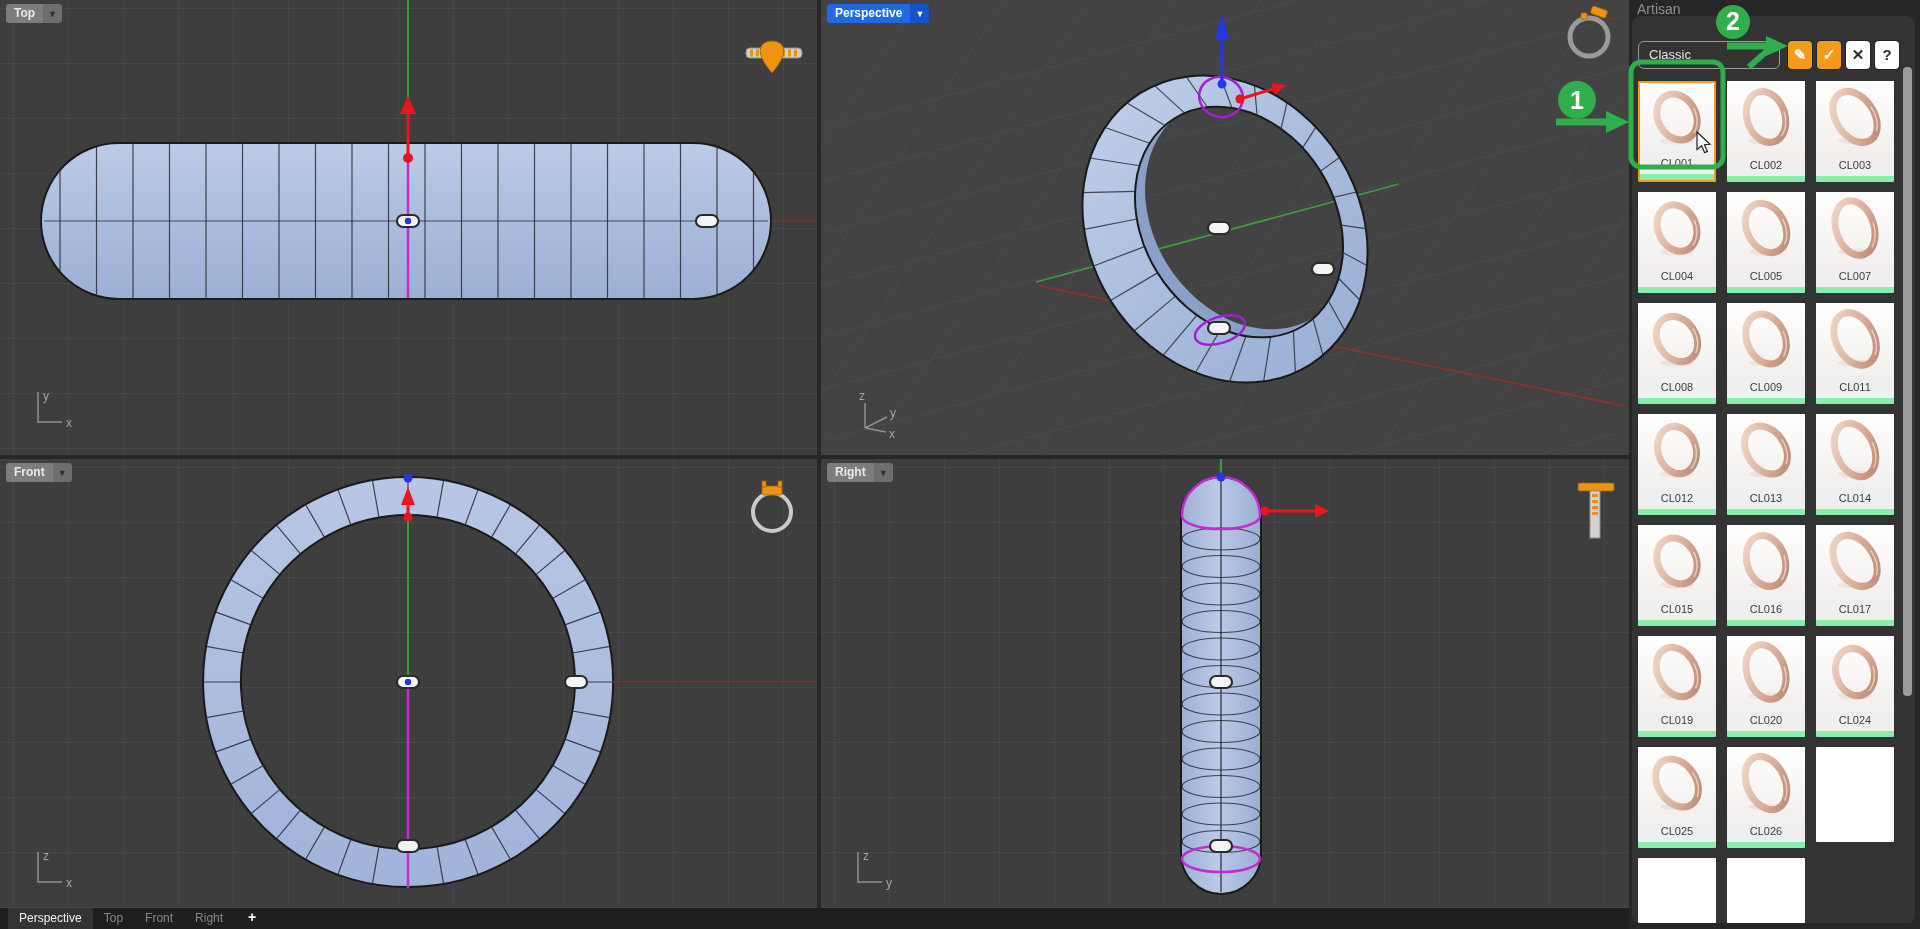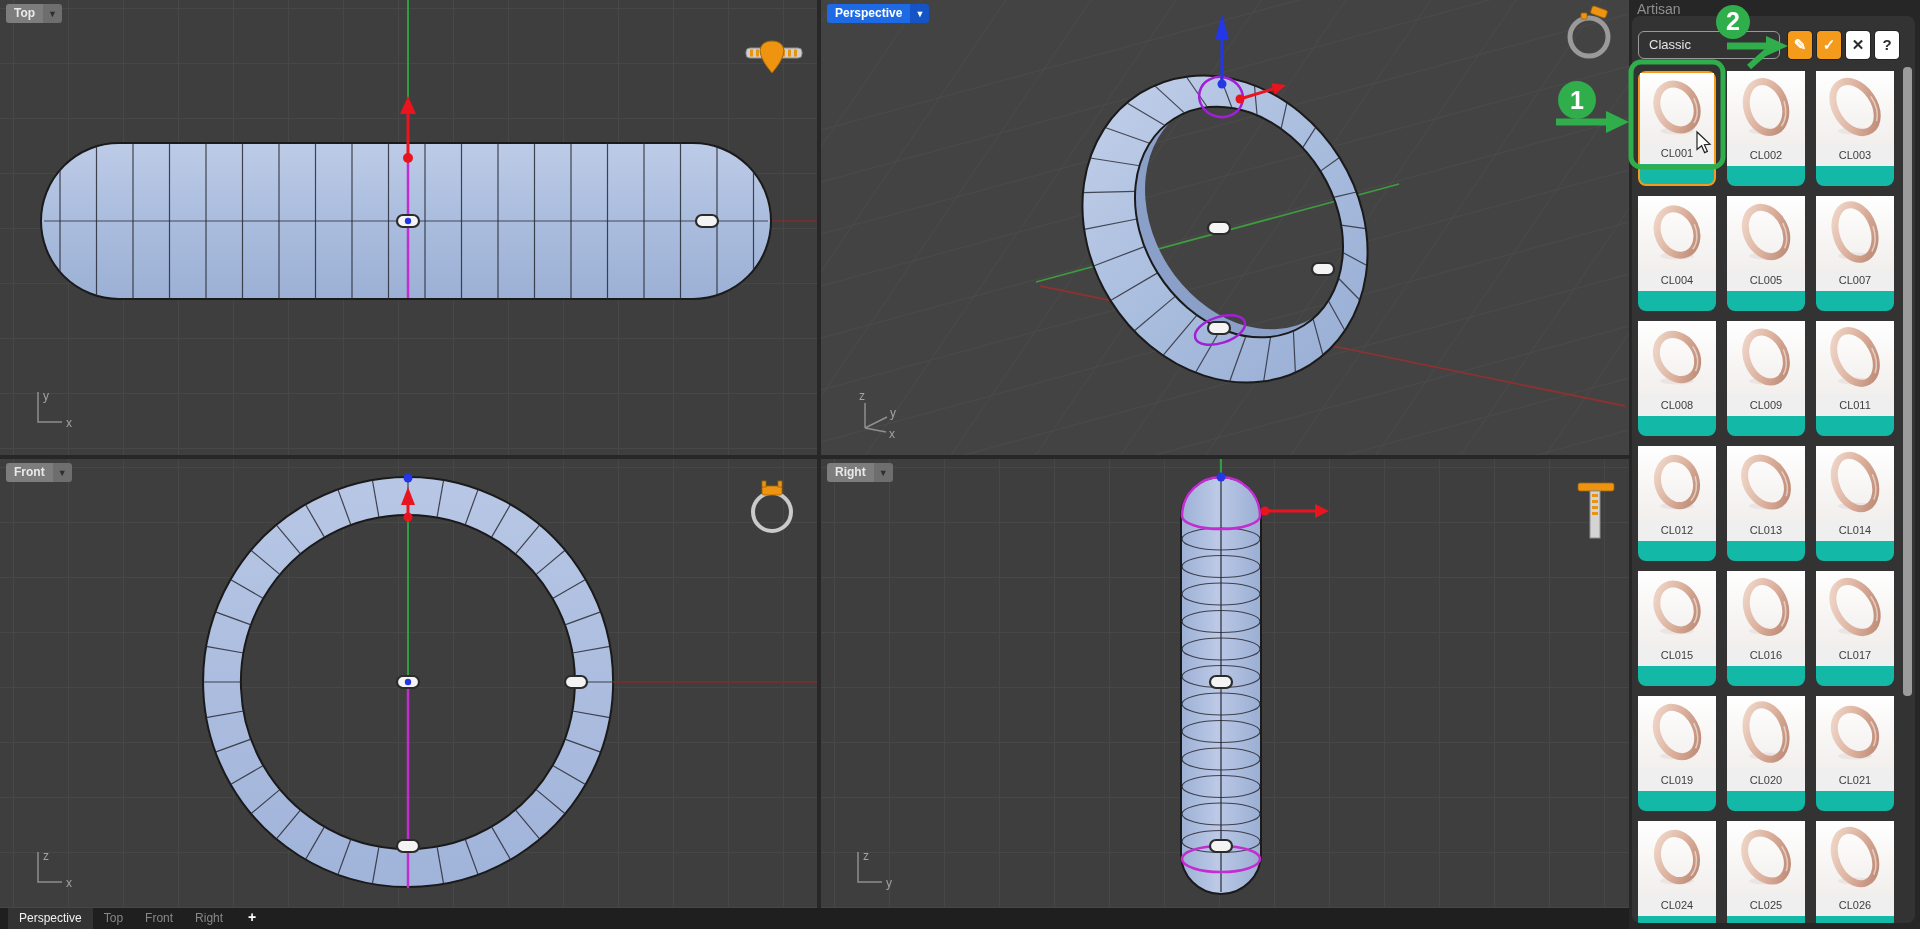--- a/index.html
+++ b/index.html
@@ -26,28 +26,28 @@
   .bottombar{position:absolute;left:0;top:908px;width:1629px;height:21px;background:#1f1f1f;
     display:flex;align-items:stretch;z-index:6}
   #tabs{display:flex;padding-left:8px}
   .tab{padding:3px 11px 0;font-size:12px;color:#878787}
   .tab.active{background:#333333;color:#f1f1f1}
   .tab-add{color:#ffffff;font-size:14px;font-weight:bold;padding:1px 14px 0}
   .sidebar{position:absolute;left:1629px;top:0;width:291px;height:929px;background:#262626;z-index:8}
   .sb-title{height:15px;padding:1px 0 0 8px;font-size:14px;color:#8f8f8f}
   .sb-panel{position:absolute;left:3px;top:16px;width:283px;height:907px;background:#333333;
     border-radius:8px;overflow:hidden}
-  .sb-controls{display:flex;align-items:center;margin:14px 6px 12px 6px;height:29px;gap:8px}
+  .sb-controls{display:flex;align-items:center;margin:24px 6px 12px 6px;height:29px;gap:8px}
   .classic-field{flex:0 0 142px;height:28px;border:1px solid #9a9a9a;border-radius:6px;color:#e6e6e6;
     font-size:13px;line-height:26px;padding-left:10px;box-sizing:border-box}
   .sb-toolbar{display:flex;gap:5px}
   .tbtn{width:24px;height:28px;border-radius:4px;display:flex;align-items:center;justify-content:center;
     font-size:15px;font-weight:bold;box-shadow:0 0 0 1px rgba(0,0,0,.3)}
   .cards{display:grid;grid-template-columns:repeat(3,78px);column-gap:11px;row-gap:10px;margin-left:6px}
-  .card{width:78px;height:115px;background:#14b8a6;position:relative;box-sizing:border-box;border-radius:8px}
+  .card{width:78px;height:101px;background:#86efac;position:relative;box-sizing:border-box;border-radius:1px}
   .card.sel{border:2px solid #F59B1C}
   .thumb{height:73px;display:flex;align-items:center;justify-content:center;
     background:linear-gradient(#ffffff,#f2efed);overflow:hidden}
   .card.sel .thumb{height:69px}
   .clabel{height:22px;background:#efefef;font-size:11px;color:#3d3d3d;display:flex;align-items:center;justify-content:center}
   .stub{width:78px;height:95px;background:#fff;border-radius:1px}
   .sb-scroll{position:absolute;right:3px;top:51px;width:9px;height:629px;background:#9c9c9c;border-radius:4px}
   .overlay{position:absolute;left:0;top:0;width:1920px;height:929px;pointer-events:none;z-index:40}
   .anno-num{fill:#ffffff;font-size:25px;font-weight:bold;text-anchor:middle;font-family:"Liberation Sans",sans-serif}
 </style>
@@ -653,32 +653,20 @@
                   <ellipse cx="35" cy="32" rx="19" ry="28" fill="none" stroke="#ffffff" stroke-width="1.6" opacity="0.5" stroke-dasharray="26 200"></ellipse>
                 </g>
               </svg>
             </div>
             <div class="clabel">CL020</div>
           </div>
           <div class="card">
             <div class="thumb">
               <svg width="70" height="66" viewBox="0 0 70 66">
                 <ellipse cx="35" cy="56" rx="17" ry="3.5" fill="#eae5e2"></ellipse>
-                <g transform="rotate(-34 35 32)">
-                  <ellipse cx="35" cy="32" rx="19" ry="24" fill="none" stroke="url(#ringGrad)" stroke-width="7"></ellipse>
-                  <ellipse cx="35" cy="32" rx="19" ry="24" fill="none" stroke="#ffffff" stroke-width="1.6" opacity="0.5" stroke-dasharray="26 200"></ellipse>
-                </g>
-              </svg>
-            </div>
-            <div class="clabel">CL021</div>
-          </div>
-          <div class="card">
-            <div class="thumb">
-              <svg width="70" height="66" viewBox="0 0 70 66">
-                <ellipse cx="35" cy="56" rx="17" ry="3.5" fill="#eae5e2"></ellipse>
                 <g transform="rotate(-18 35 32)">
                   <ellipse cx="35" cy="32" rx="19" ry="24" fill="none" stroke="url(#ringGrad)" stroke-width="7"></ellipse>
                   <ellipse cx="35" cy="32" rx="19" ry="24" fill="none" stroke="#ffffff" stroke-width="1.6" opacity="0.5" stroke-dasharray="26 200"></ellipse>
                 </g>
               </svg>
             </div>
             <div class="clabel">CL024</div>
           </div>
           <div class="card">
             <div class="thumb">

